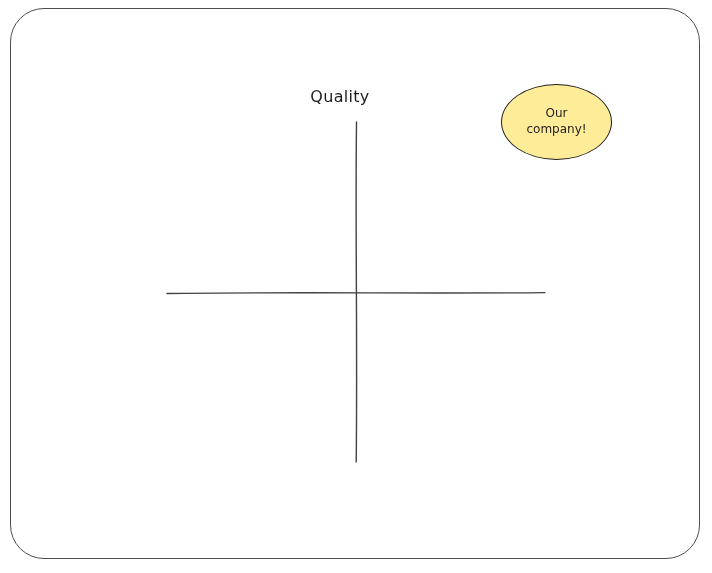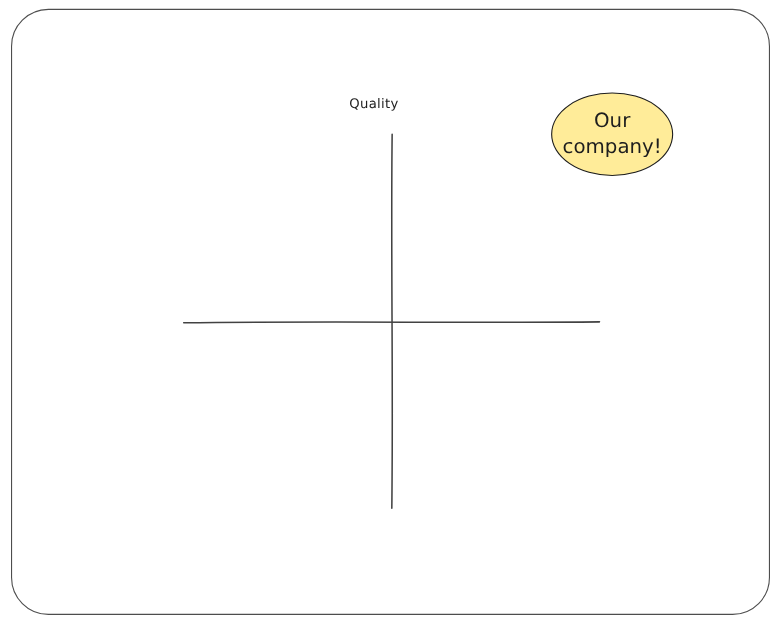--- a/index.html
+++ b/index.html
@@ -34,21 +34,21 @@
     height: 573px;
   }
   .axes-svg path {
     fill: none;
     stroke: #424242;
     stroke-width: 1.4;
     stroke-linecap: round;
   }
   .axis-label {
     position: absolute;
-    font-size: 12px;
+    font-size: 16px;
     letter-spacing: 0.3px;
     color: #1e1e1e;
     white-space: nowrap;
   }
   .axis-label.quality {
     left: 300px;
     top: 87px;
     width: 80px;
     text-align: center;
   }
@@ -60,21 +60,21 @@
     position: absolute;
     border: 1.6px solid #1e1e1e;
     border-radius: 50%;
     box-sizing: border-box;
     display: flex;
     align-items: center;
     justify-content: center;
     text-align: center;
   }
   .node-ellipse .node-label {
-    font-size: 18px;
+    font-size: 12px;
     line-height: 1.32;
     white-space: pre-line;
     color: #1e1e1e;
   }
   .node-ellipse.our-company {
     left: 501px;
     top: 84px;
     width: 111px;
     height: 76px;
   }

